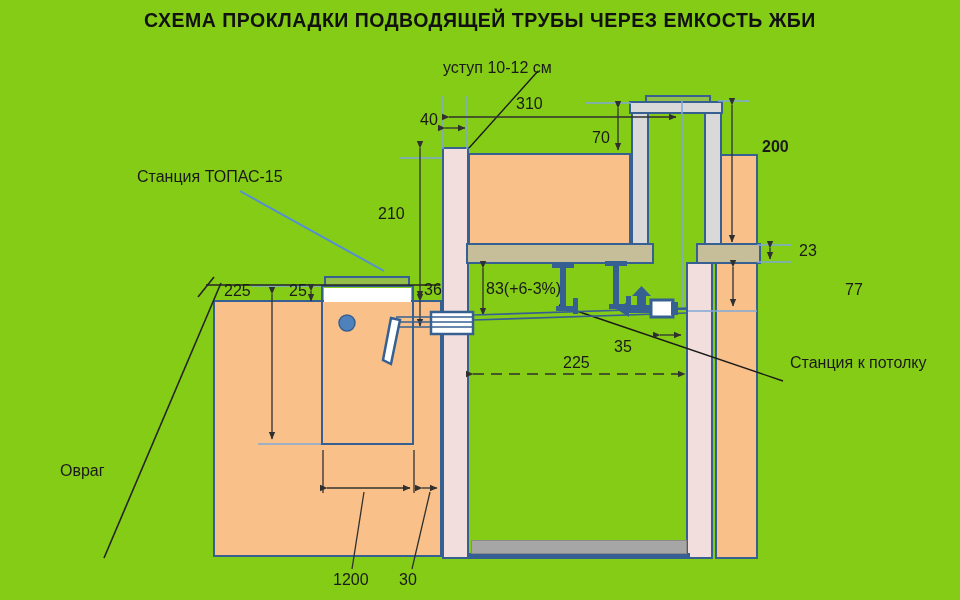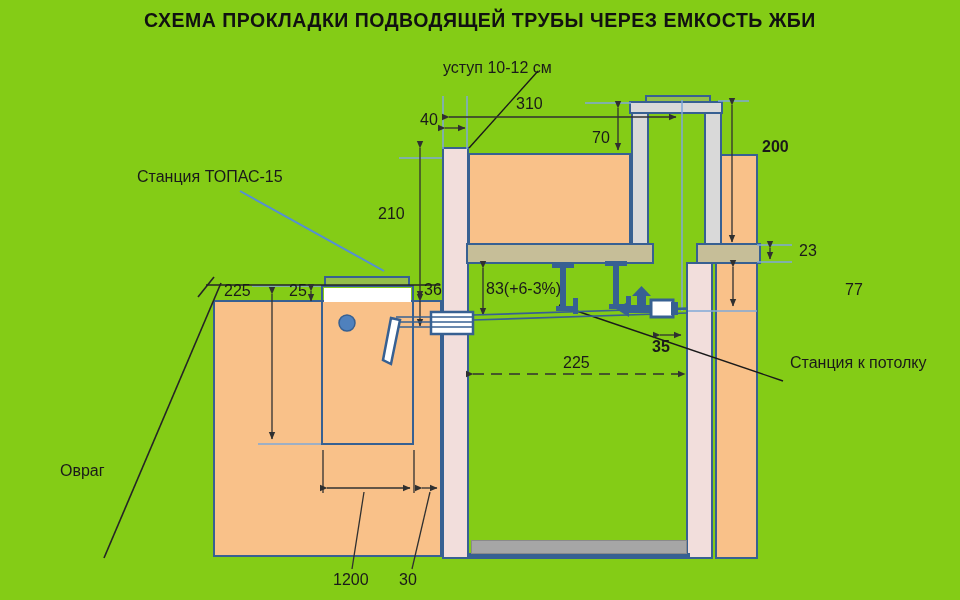--- a/index.html
+++ b/index.html
@@ -151,17 +151,17 @@
   <div class="lbl" style="left:592px;top:129px;">70</div>
   <div class="lbl" style="left:762px;top:138px;font-weight:bold;">200</div>
   <div class="lbl" style="left:378px;top:205px;">210</div>
   <div class="lbl" style="left:424px;top:281px;text-align:right;">36</div>
   <div class="lbl" style="left:486px;top:280px;">83(+6-3%)</div>
   <div class="lbl" style="left:799px;top:242px;">23</div>
   <div class="lbl" style="left:807px;top:281px;margin-left:38px;">77</div>
   <div class="lbl" style="left:224px;top:282px;">225</div>
   <div class="lbl" style="left:289px;top:282px;">25</div>
   <div class="lbl" style="left:563px;top:354px;">225</div>
-  <div class="lbl" style="left:652px;top:338px;font-weight:bold;">35</div>
+  <div class="lbl" style="left:614px;top:338px;">35</div>
   <div class="lbl" style="left:333px;top:571px;">1200</div>
   <div class="lbl" style="left:399px;top:571px;">30</div>
 
 </div>
 
 </body></html>

